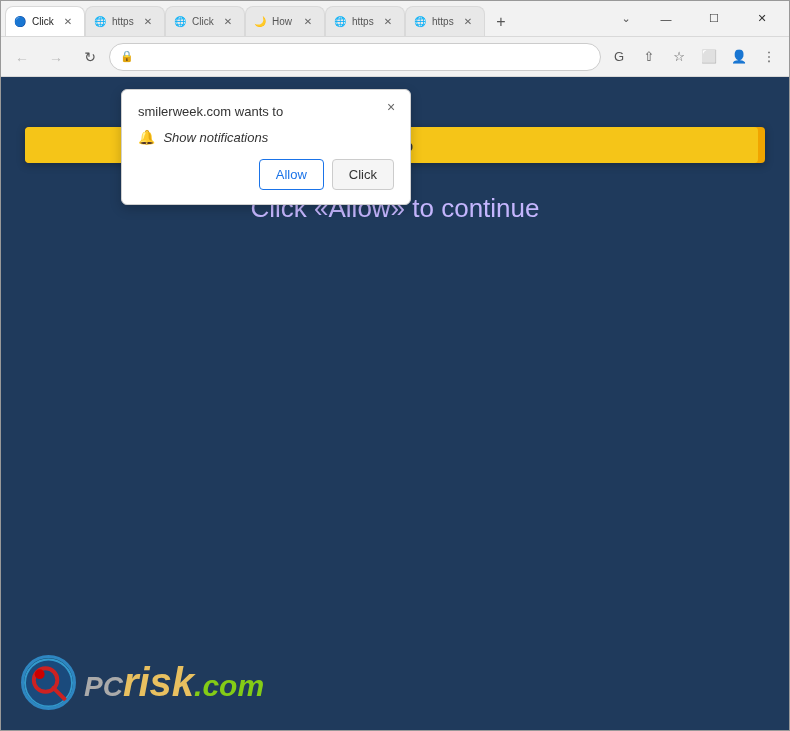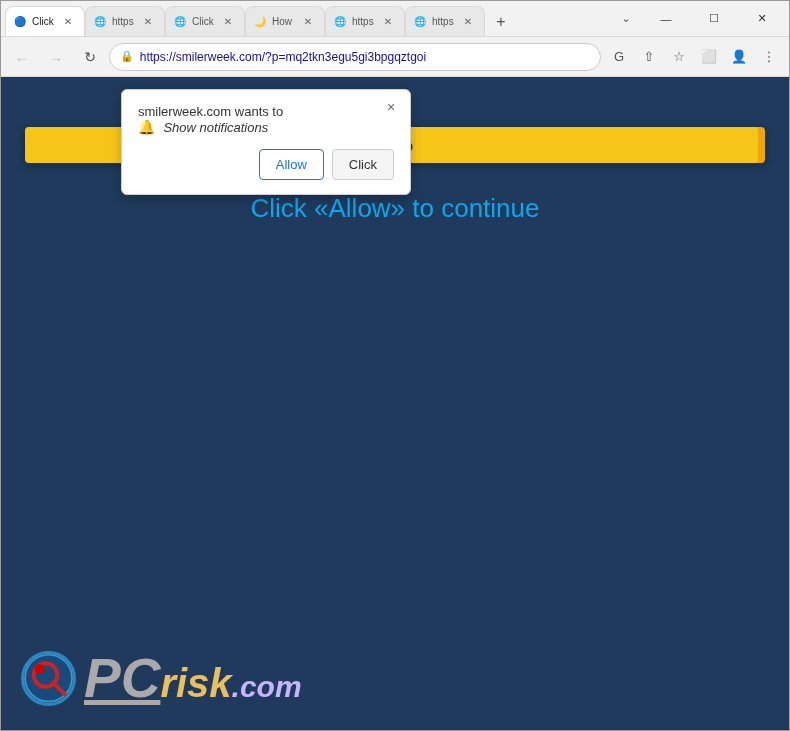--- a/index.html
+++ b/index.html
@@ -178,20 +178,21 @@
       right: 10px;
       font-size: 14px;
       color: #666;
       cursor: pointer;
       width: 18px; height: 18px;
       display: flex; align-items: center; justify-content: center;
     }
     .popup-title {
       font-size: 13px;
       color: #333;
+      margin-bottom: 10px;
       margin-right: 16px;
     }
     .popup-row {
       display: flex;
       align-items: center;
       gap: 8px;
       margin-bottom: 14px;
     }
     .bell-icon { font-size: 14px; color: #555; }
     .popup-item-label { font-size: 13px; color: #333; font-style: italic; }
@@ -238,21 +239,21 @@
     .progress-text {
       position: relative;
       z-index: 1;
       font-size: 18px;
       font-weight: 600;
       color: #333;
     }
 
     
     .main-text {
-      color: #0ea5e9;
+      color: #c4b5fd;
       font-size: 26px;
       font-weight: 400;
       text-align: center;
     }
 
     
     .logo-area {
       position: absolute;
       bottom: 20px;
       left: 20px;
@@ -267,23 +268,23 @@
       border: 3px solid #2e86c1;
       display: flex; align-items: center; justify-content: center;
       font-size: 22px;
       position: relative;
       overflow: hidden;
     }
     .logo-text {
       font-size: 36px;
       font-weight: bold;
     }
-    .logo-text .pc { color: #aaa; font-style: italic; font-size: 55px; font-weight: 900; text-decoration: underline; }
+    .logo-text .pc { color: #aaa; font-style: italic; font-size: 28px; font-weight: 900; }
     .logo-text .risk { color: #e8c060; font-size: 40px; font-style: italic; }
-    .logo-text .com { color: #c4b5fd; font-size: 30px; font-style: italic; }
+    .logo-text .com { color: #84cc16; font-size: 30px; font-style: italic; }
   </style>
 </head>
 <body>
 
 <div class="browser-frame">
 
   <div class="title-bar">
     <div class="tabs-area">
 
       <div class="tab active">
@@ -334,21 +335,20 @@
     </div>
   </div>
 
   <div class="nav-bar">
     <div class="nav-btn disabled">←</div>
     <div class="nav-btn disabled">→</div>
     <div class="nav-btn">↻</div>
 
     <div class="address-bar">
       <span class="lock-icon">🔒</span>
-      <span class="url-text">https://smilerweek.com/?p=mq2tkn3egu5gi3bpgqztgoi</span>
     </div>
 
     <div class="nav-actions">
       <div class="nav-action-btn">G</div>
       <div class="nav-action-btn">⇧</div>
       <div class="nav-action-btn">☆</div>
       <div class="nav-action-btn">⬜</div>
       <div class="nav-action-btn">👤</div>
       <div class="nav-action-btn">⋮</div>
     </div>

